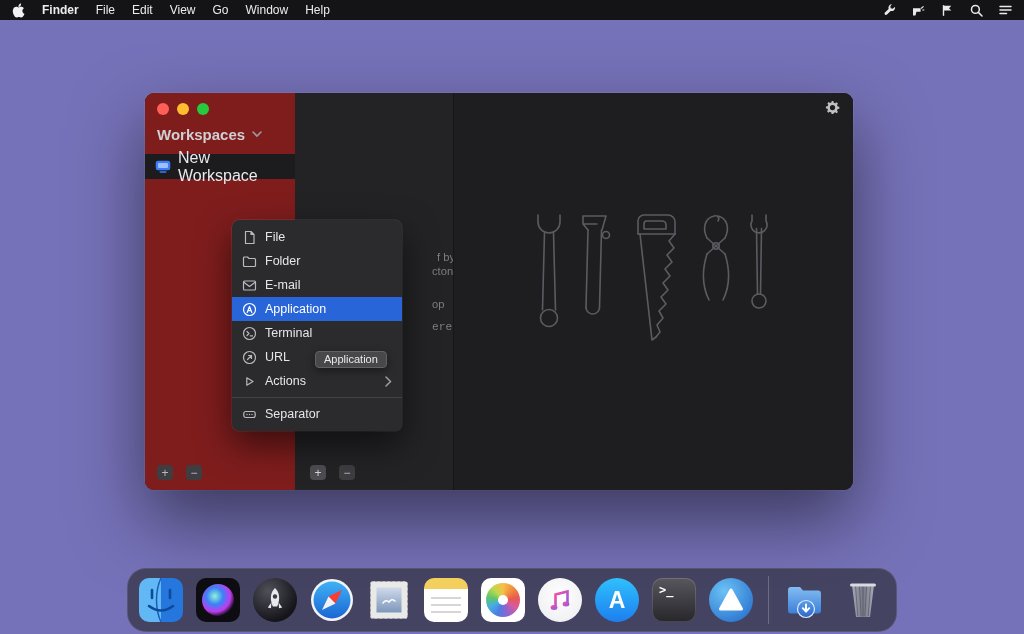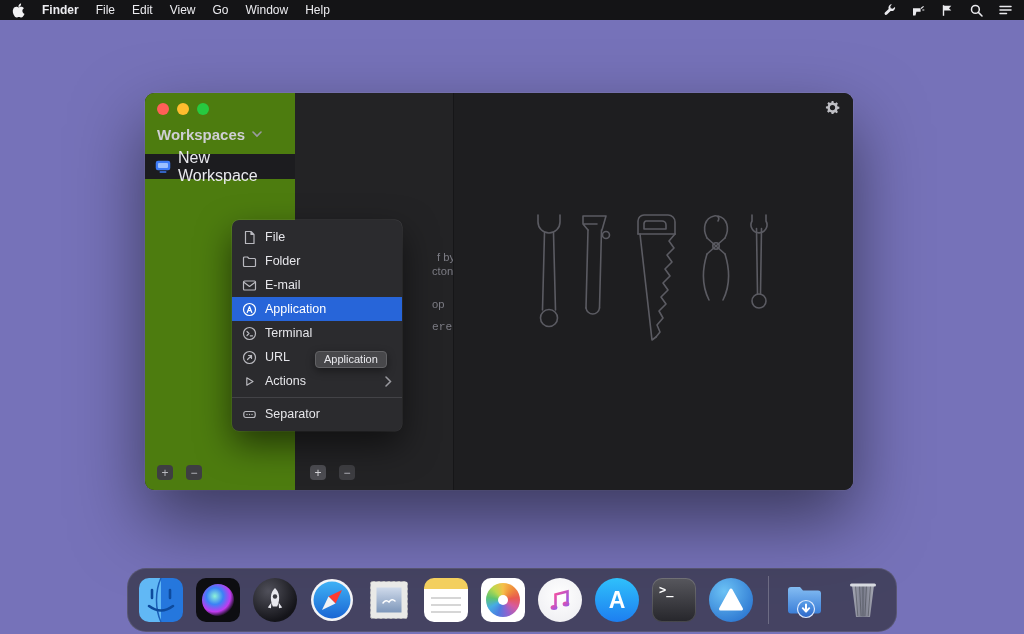--- a/index.html
+++ b/index.html
@@ -12,21 +12,21 @@
   .menubar .appname{font-weight:700;}
   .menubar .mitem{cursor:default;}
   .mb-apple{display:flex;align-items:center;}
   .mright{margin-left:auto;display:flex;align-items:center;gap:16px;}
   .mright span{display:flex;align-items:center;}
 
   
   .window{position:absolute;left:145px;top:93px;width:708px;height:397px;border-radius:9px;
     background:#1d1d1f;display:flex;overflow:hidden;
     box-shadow:0 30px 70px rgba(0,0,0,.5),0 0 0 .5px rgba(255,255,255,.14);}
-  .sidebar{width:150px;background:#4d7c0f;position:relative;flex:none;}
+  .sidebar{width:150px;background:#7f1d1d;position:relative;flex:none;}
   .traffic{position:absolute;top:10px;left:12px;display:flex;gap:8px;}
   .light{width:12px;height:12px;border-radius:50%;}
   .light.red{background:#ff5f57;} .light.yellow{background:#febc2e;} .light.green{background:#27c93f;}
   .side-title{position:absolute;top:33px;left:12px;display:flex;align-items:center;gap:7px;
     font-size:15px;font-weight:700;color:#cfcfd4;}
   .ws-item{position:absolute;top:61px;left:0;right:0;height:25px;background:#1c1c1f;display:flex;
     align-items:center;gap:7px;padding:0 10px;color:#e9e9ee;font-size:16px;}
   .side-controls,.mid-controls{position:absolute;bottom:10px;display:flex;gap:13px;}
   .side-controls{left:12px;} .mid-controls{left:15px;}
   .ctrl{width:16px;height:15px;background:#3e3e42;border:none;border-radius:4px;color:#b9b9bf;

